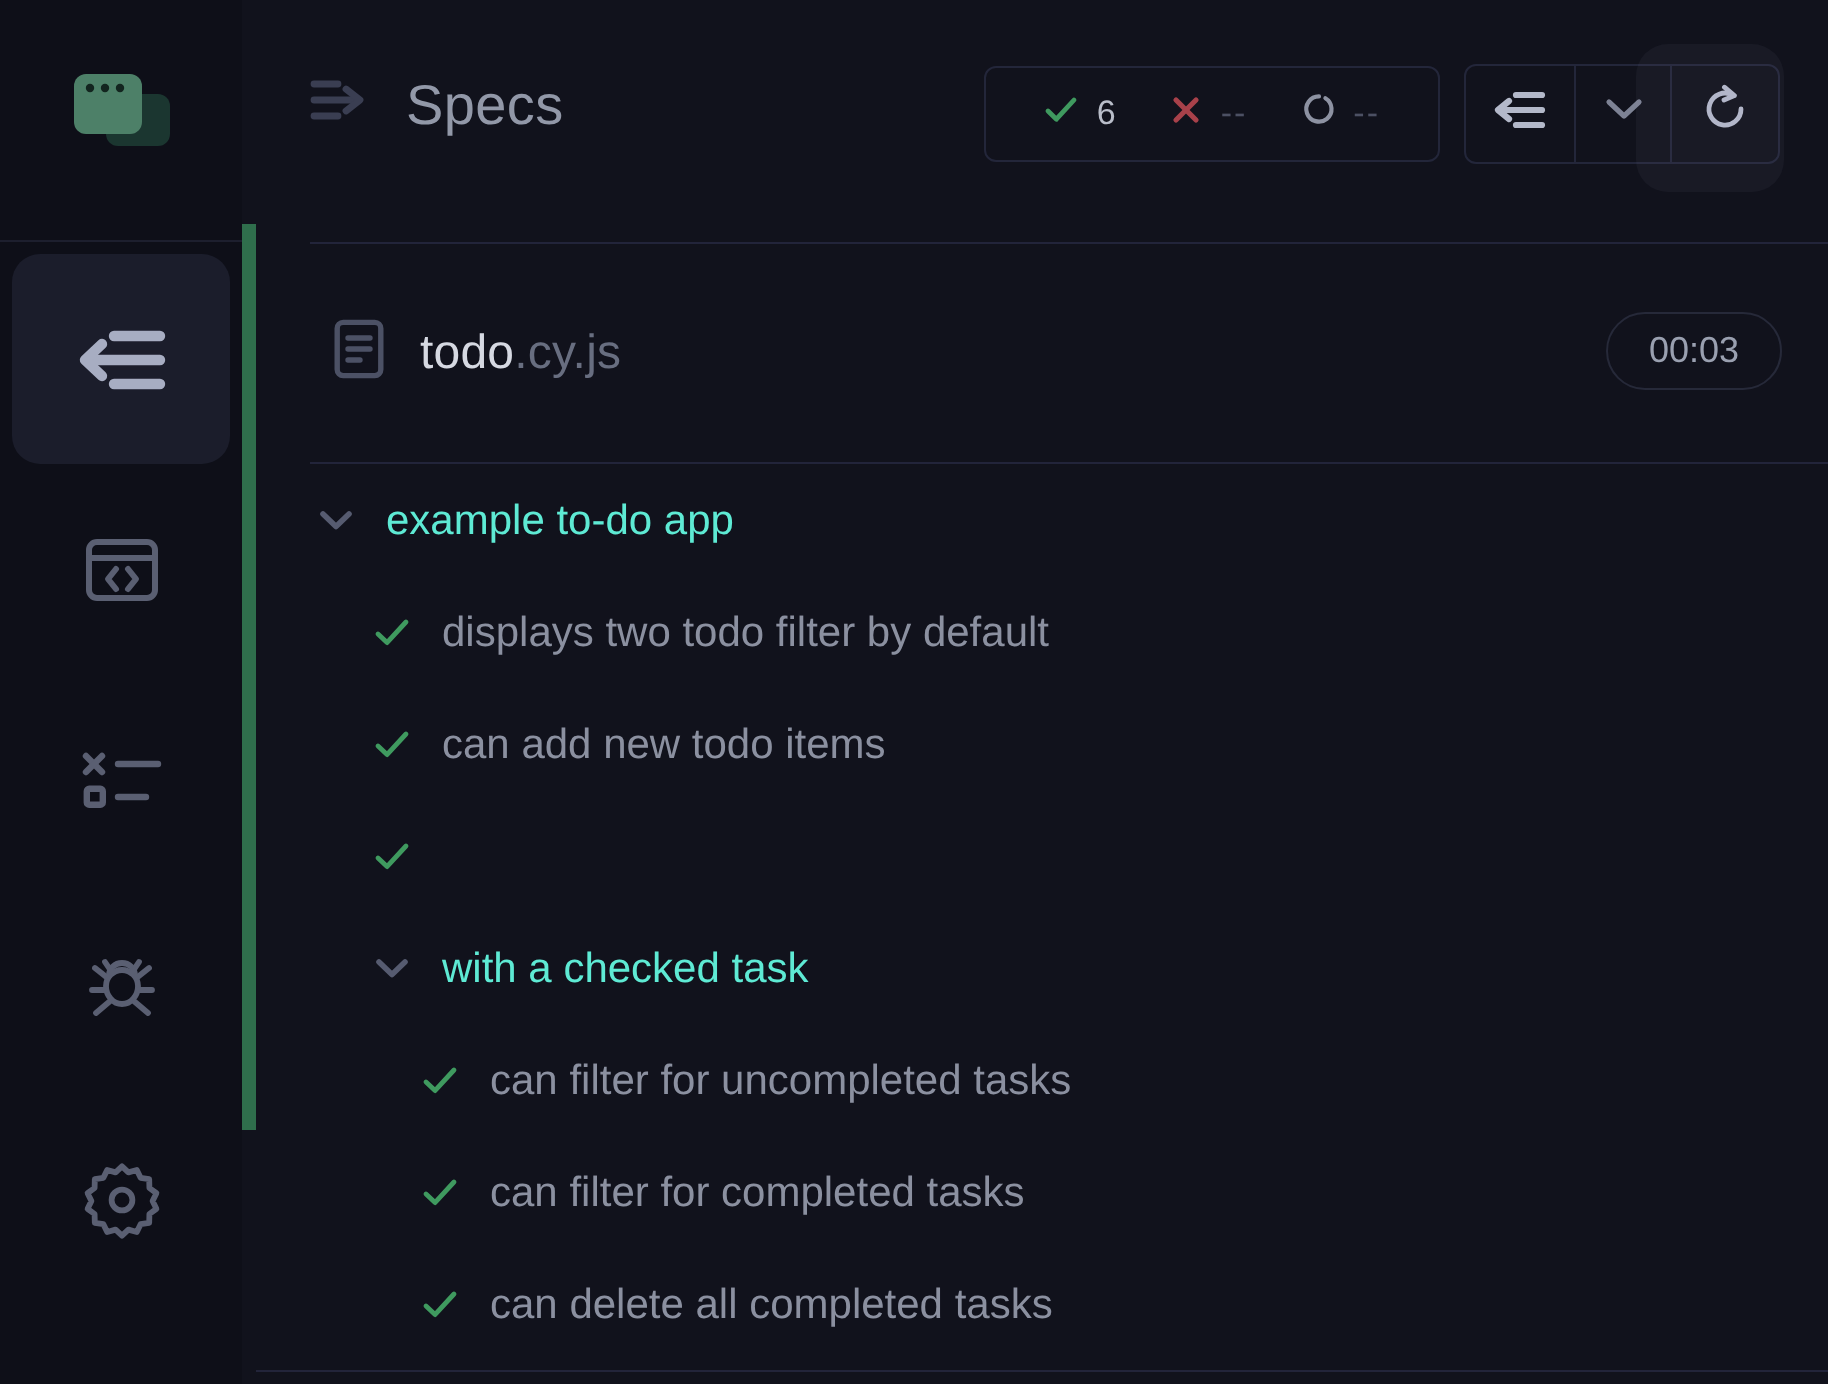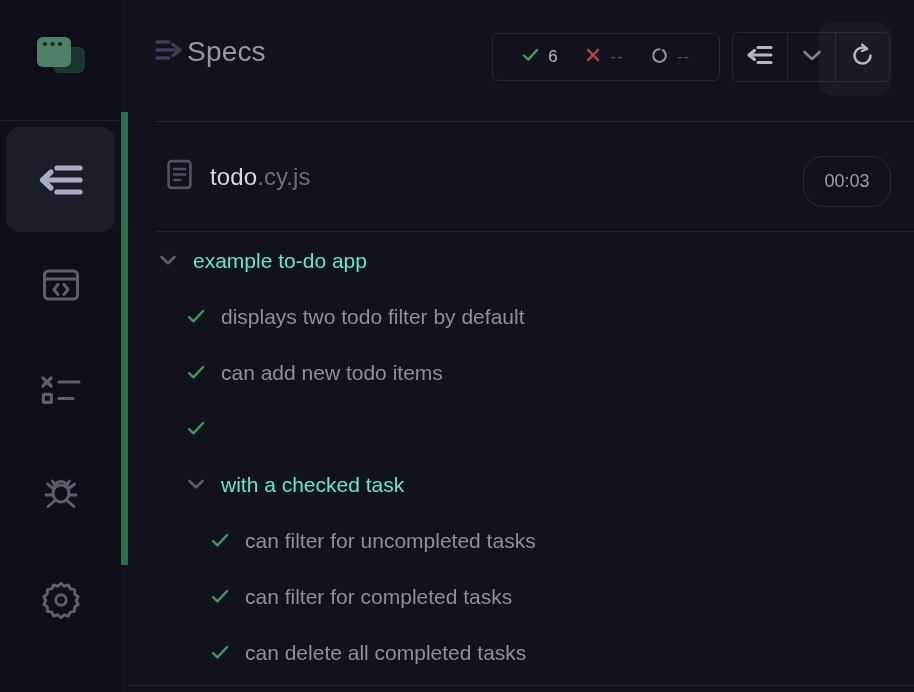--- a/index.html
+++ b/index.html
@@ -96,21 +96,21 @@
     top: 0;
     right: 0;
     height: 122px;
   }
   .header-title-wrap {
     position: absolute;
     left: 34px;
     top: 38px;
     display: flex;
     align-items: center;
-    gap: 2px;
+    gap: 18px;
   }
   .header-title {
     font-size: 28px;
     color: #9298a8;
     letter-spacing: 0.2px;
     line-height: 1;
   }
   .header-right {
     position: absolute;
     right: 24px;
@@ -204,21 +204,21 @@
     font-size: 24px;
     letter-spacing: 0.1px;
   }
   .spec-name .base { color: #d6d9e2; margin-top: 12px; }
   .spec-name .ext { color: #686e80; }
   .timer-badge {
     position: absolute;
     right: 23px;
     top: 34px;
     min-width: 88px;
-    height: 51px;
+    height: 39px;
     border: 1px solid #262939;
     border-radius: 20px;
     display: flex;
     align-items: center;
     justify-content: center;
     font-size: 18px;
     color: #9aa0b0;
     box-sizing: border-box;
     padding: 0 14px;
   }

